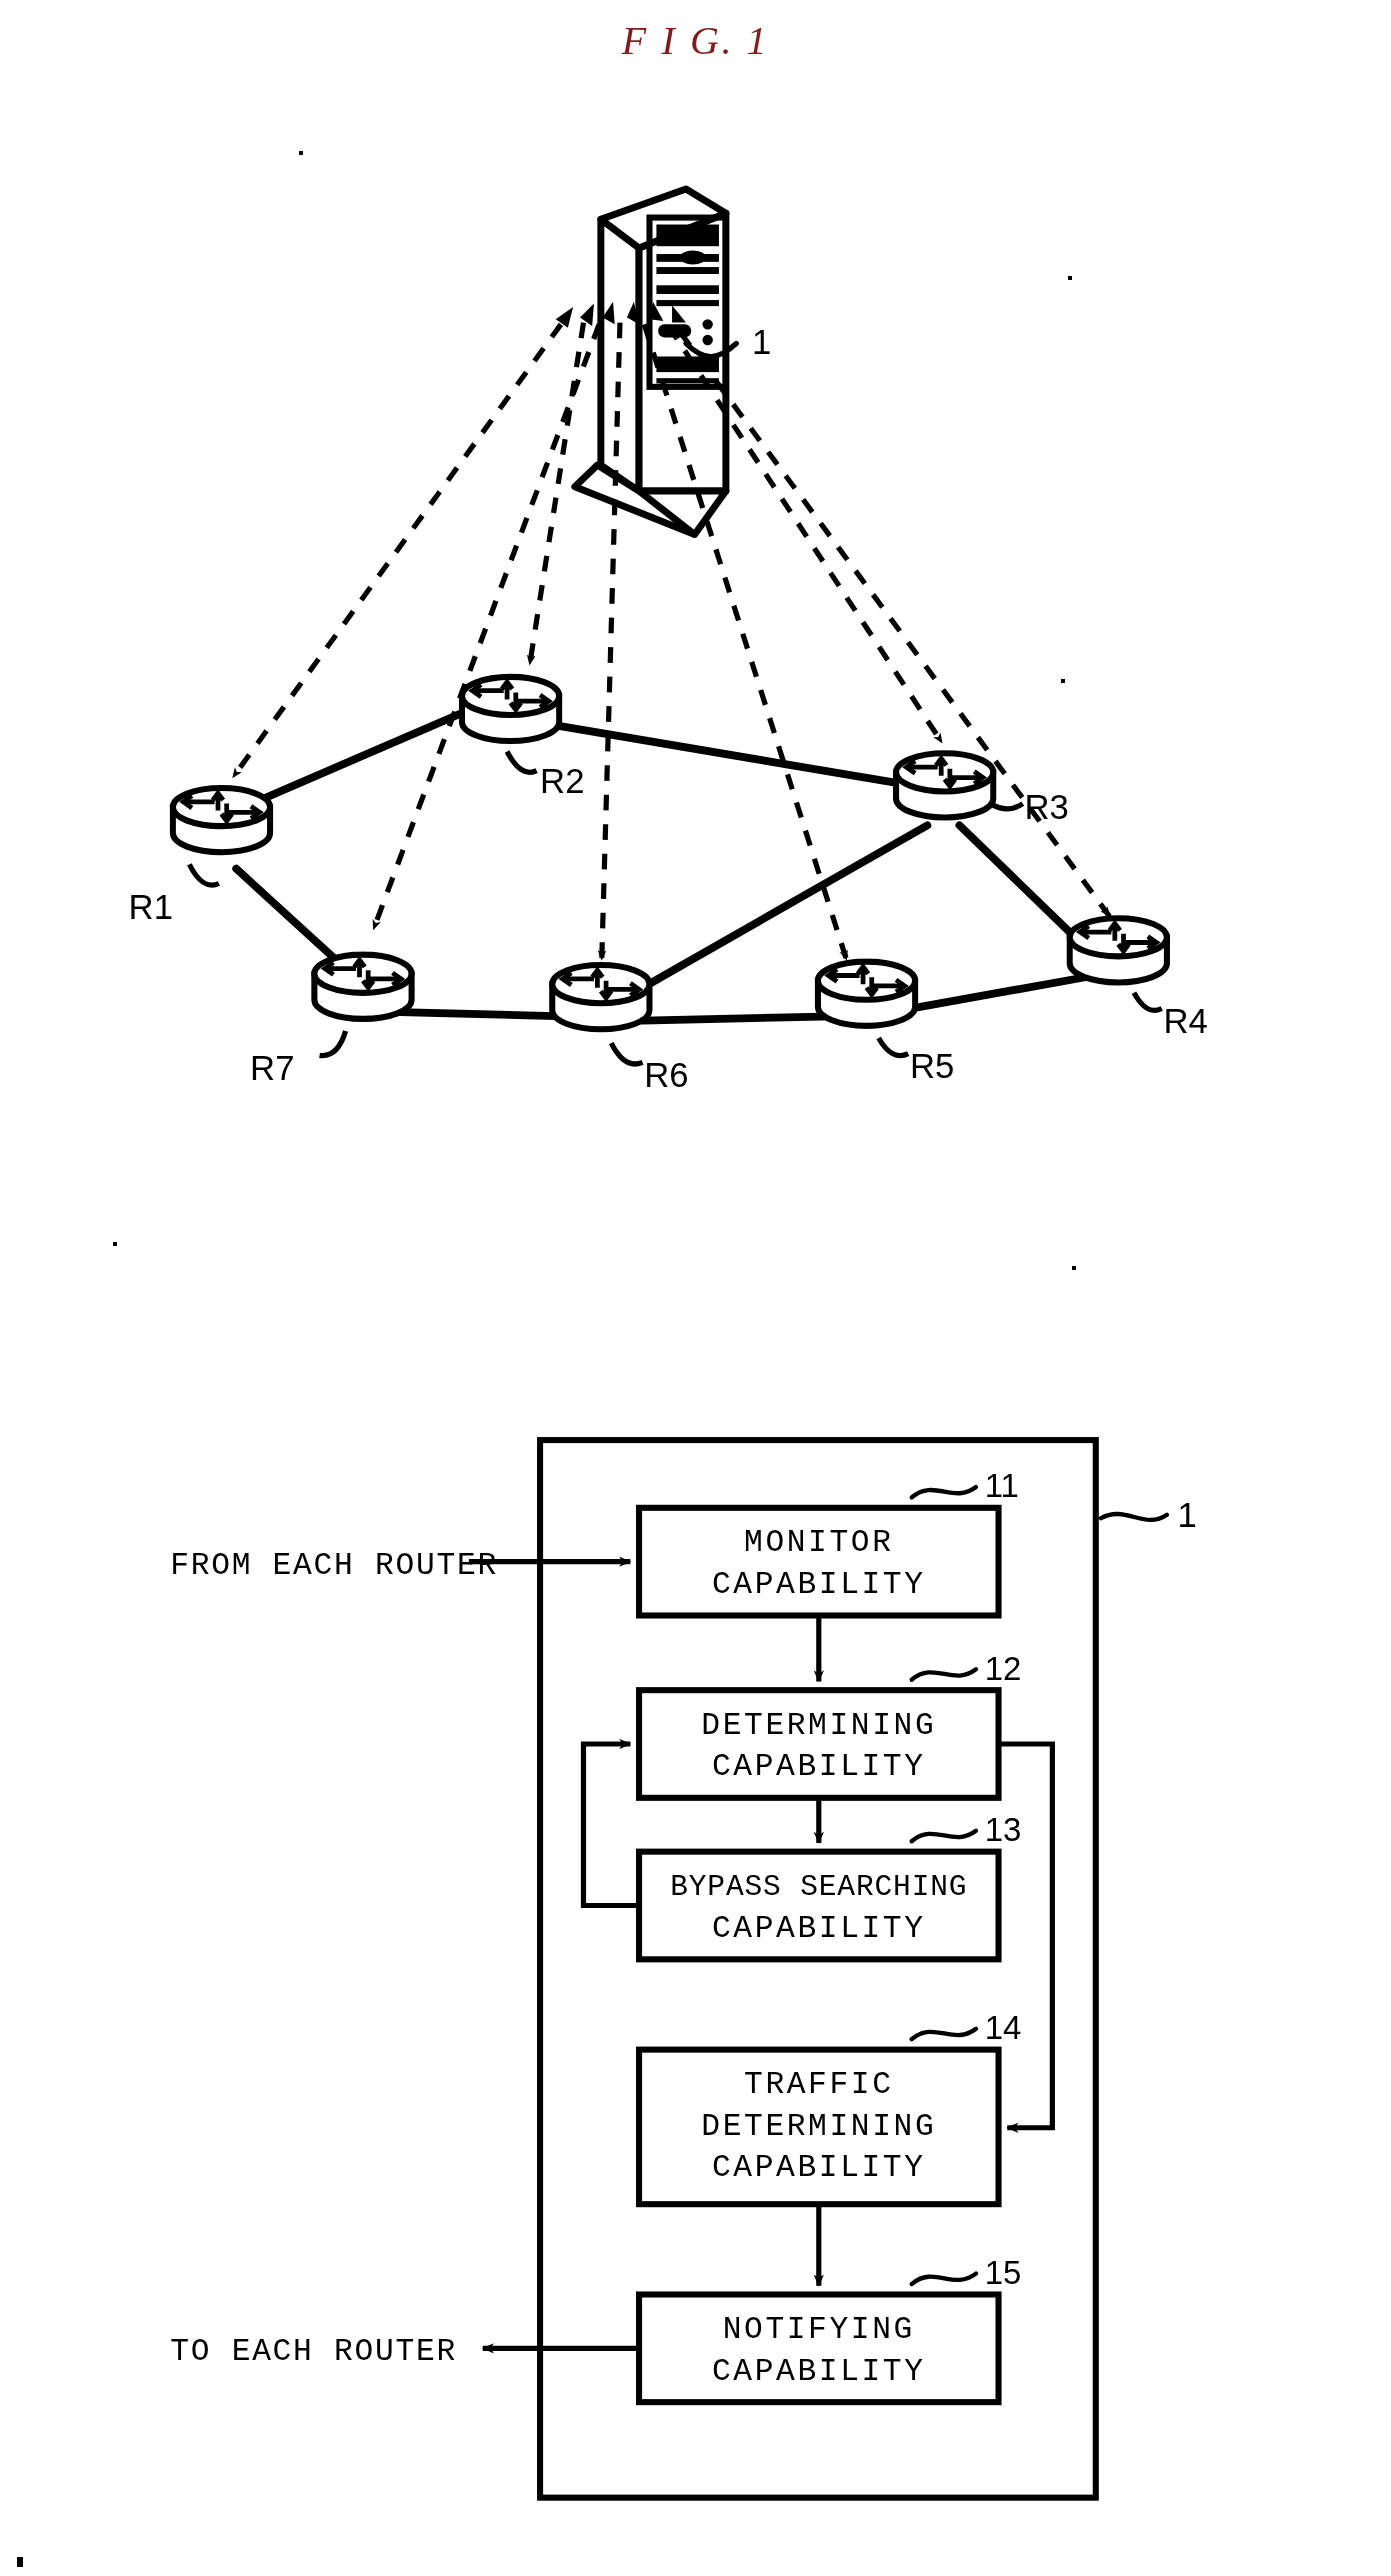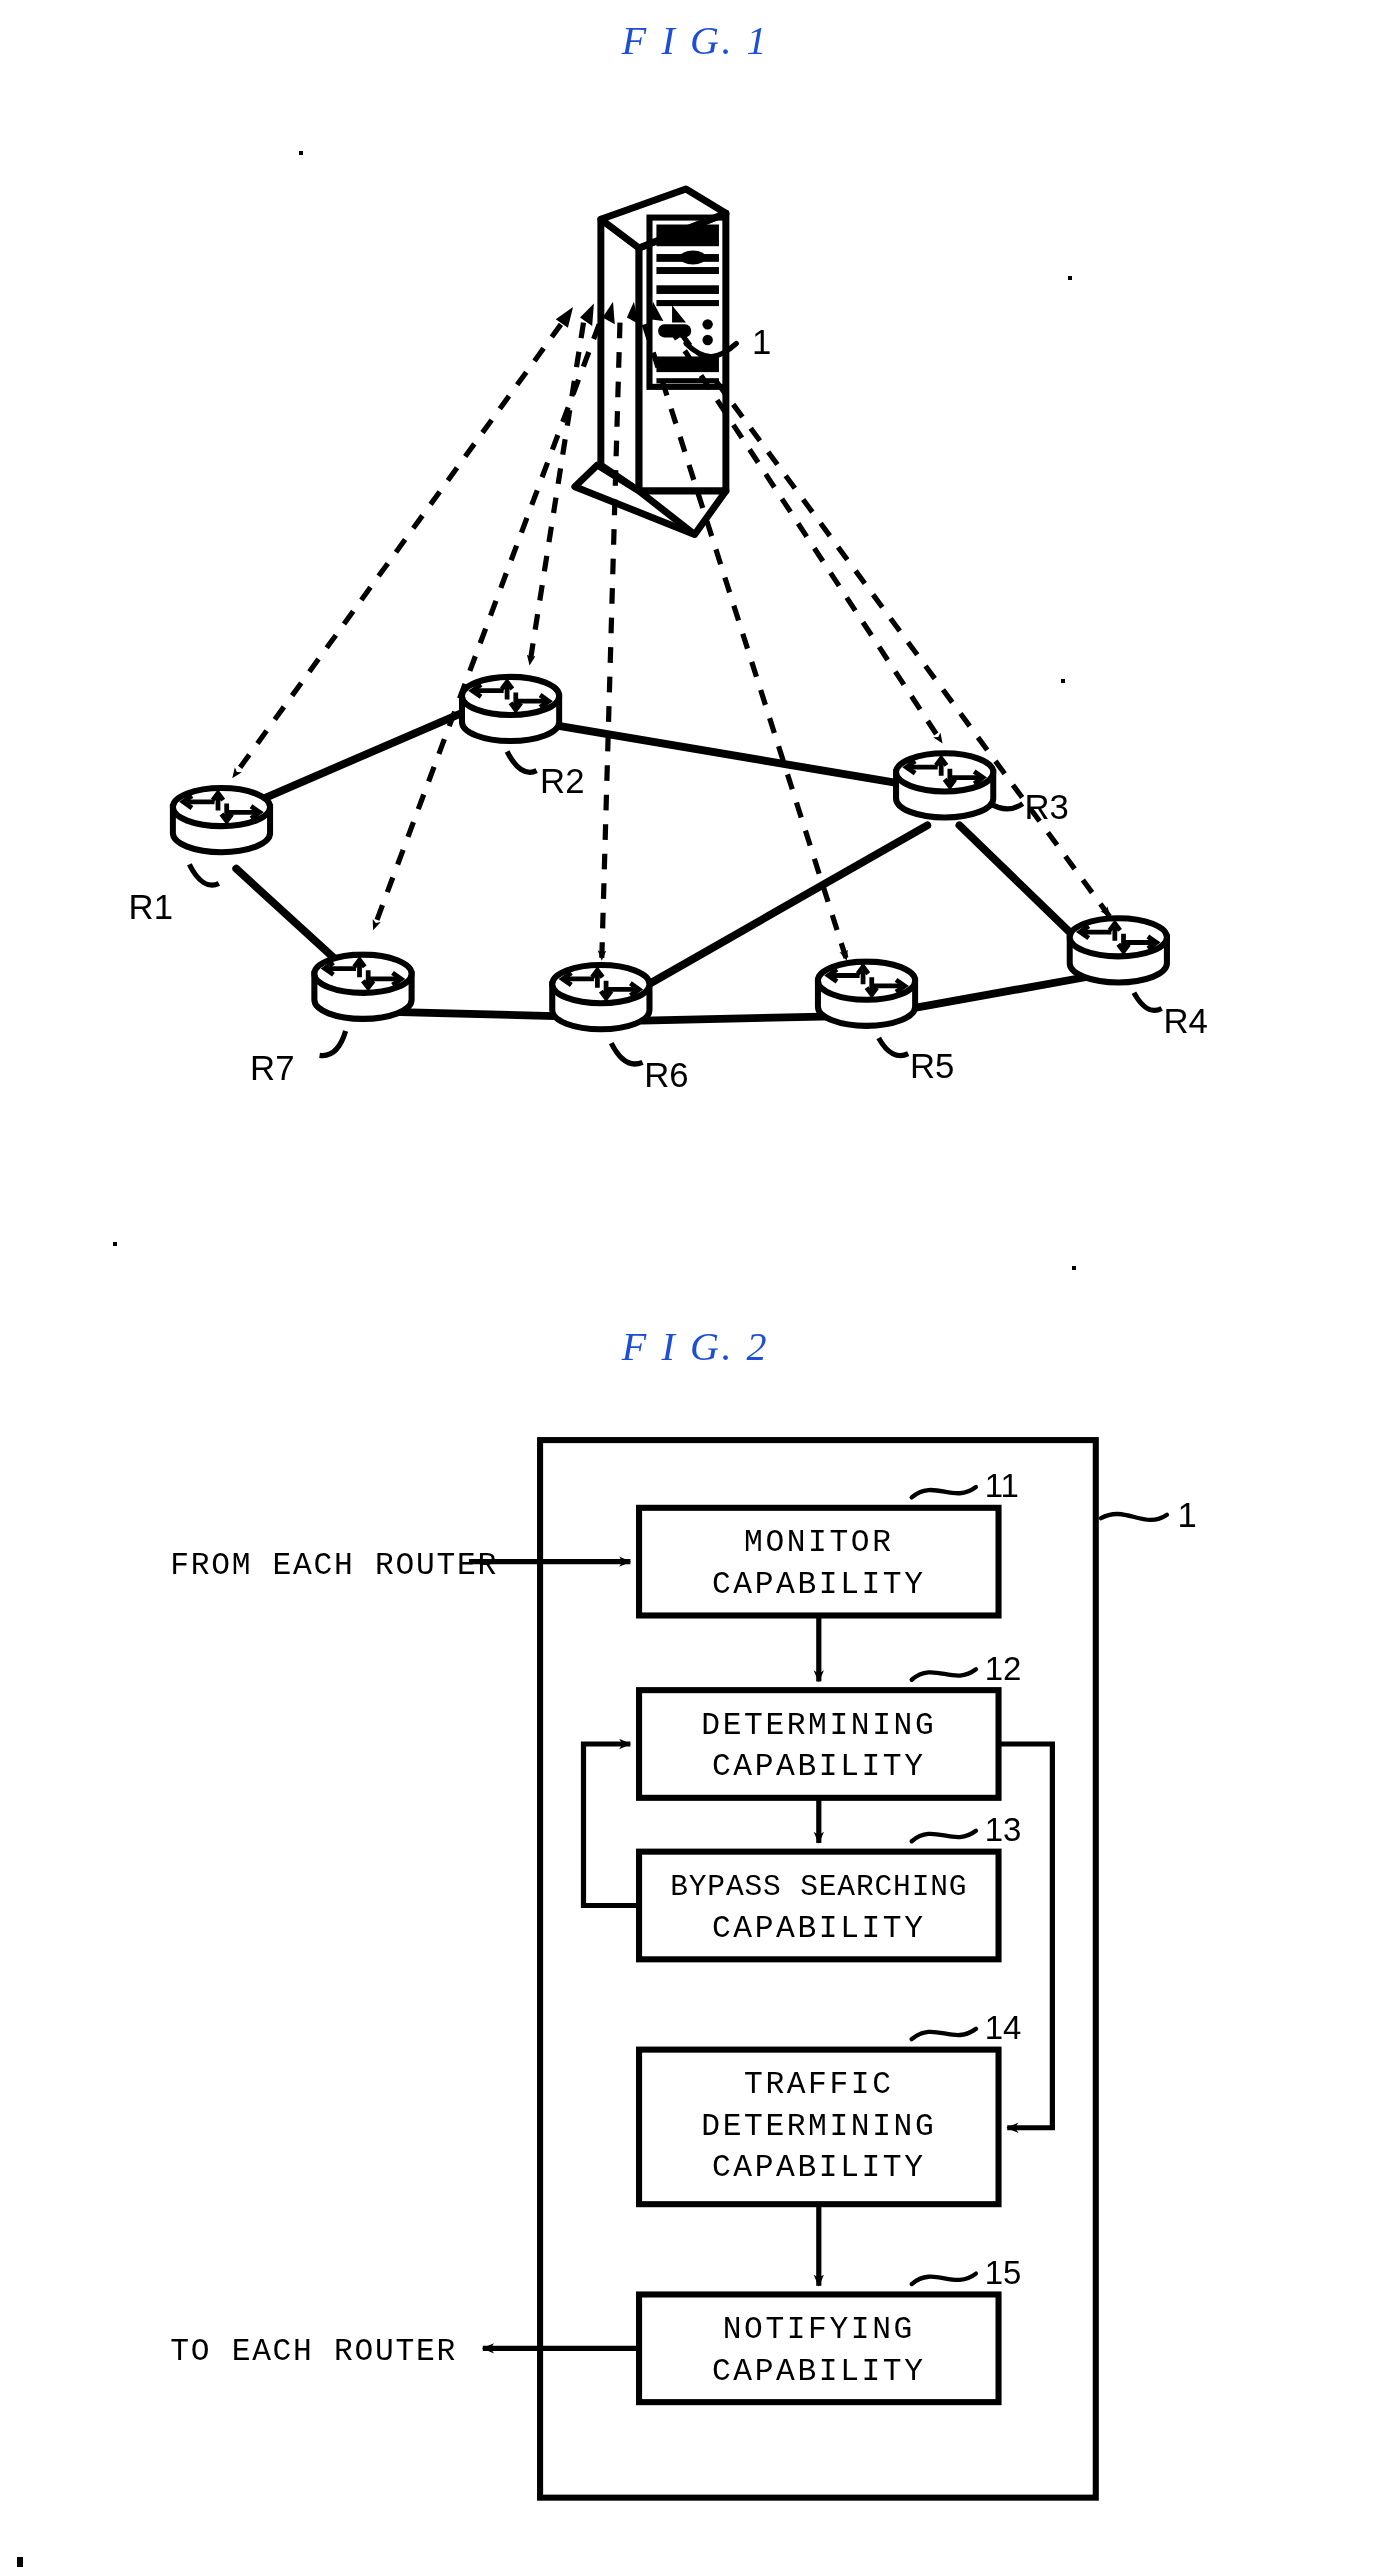--- a/index.html
+++ b/index.html
@@ -23,21 +23,21 @@
     background: #ffffff;
   }
   .fig-title {
     position: absolute;
     width: 100%;
     text-align: center;
     font-family: "Liberation Serif", "DejaVu Serif", serif;
     font-style: italic;
     font-size: 40px;
     letter-spacing: 2.6px;
-    color: #1d4ed8;
+    color: #7f1d1d;
     white-space: pre;
   }
   #fig1-title { top: 17.4px; left: 0; }
   #fig2-title { top: 1323px; left: 0; }
 
   .fig-canvas {
     position: absolute;
     left: 0;
     display: block;
   }
@@ -201,21 +201,20 @@
       <text x="742" y="1156" font-family="Liberation Sans, sans-serif" font-size="40" fill="#000">R6</text>
     </g>
 
     <g>
       <use href="#router-symbol" x="358" y="1000" width="120" height="84"></use>
       <path d="M398,1092 C392,1112 382,1122 368,1120" fill="none" stroke="#000" stroke-width="6"></path>
       <text x="288" y="1148" font-family="Liberation Sans, sans-serif" font-size="40" fill="#000">R7</text>
     </g>
   </svg>
 
-  <div class="fig-title" id="fig2-title">F I G. 2</div>
 
   <svg class="fig-canvas" id="fig2-canvas" viewBox="0 0 1602 1330">
 
     <defs>
       <marker id="ah2" markerWidth="16" markerHeight="16" refX="13" refY="6" orient="auto" markerUnits="userSpaceOnUse">
         <path d="M0,0 L14,6 L0,12 L4,6 Z" fill="#000"></path>
       </marker>
     </defs>
 
     <rect x="622" y="38" width="640" height="1218" fill="none" stroke="#000" stroke-width="7"></rect>

